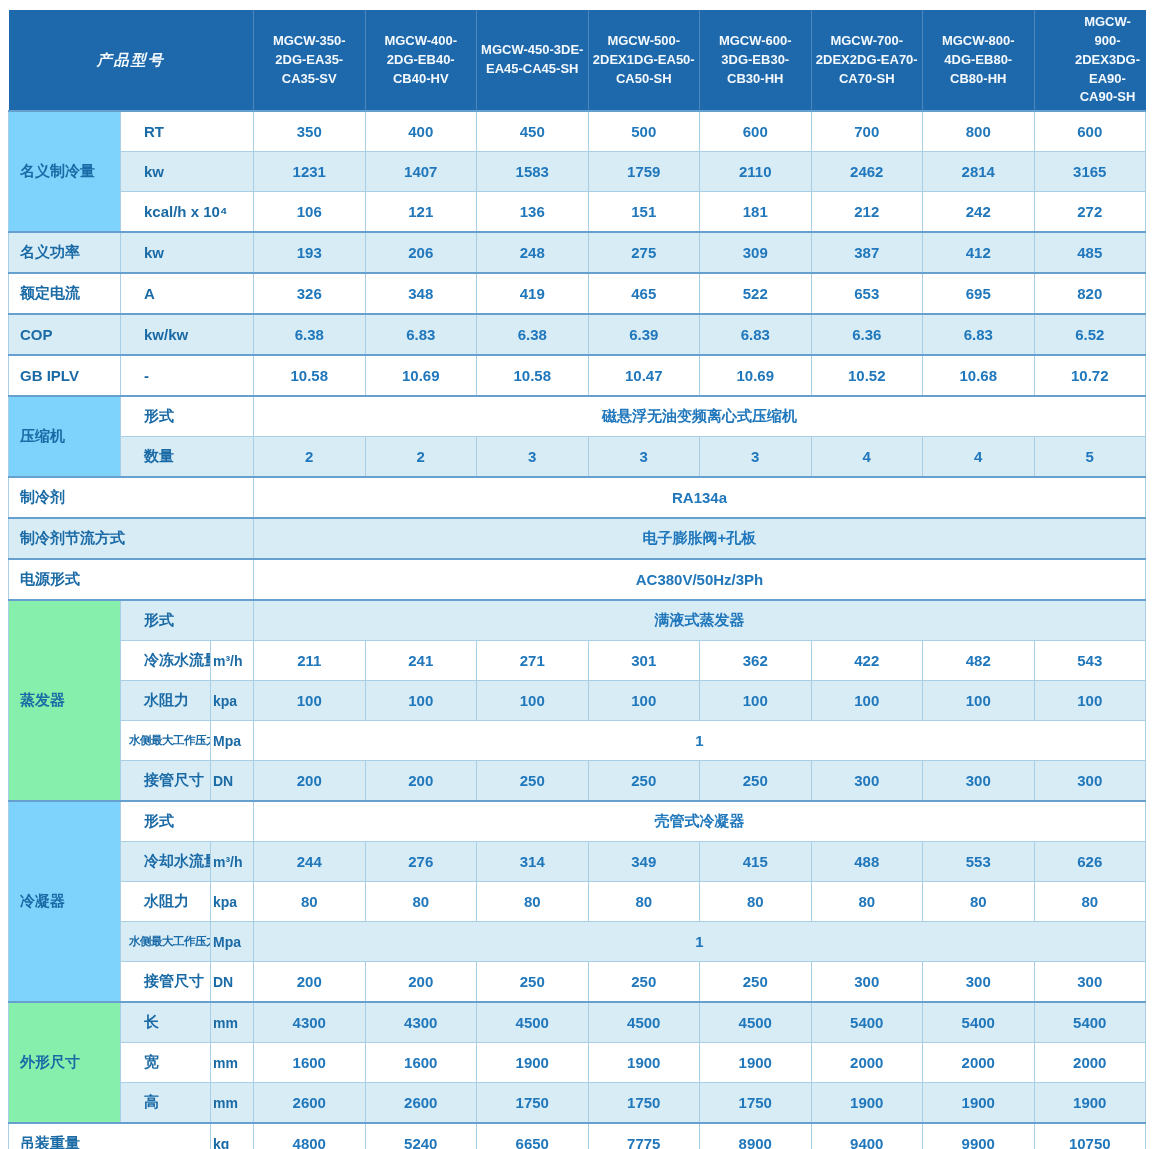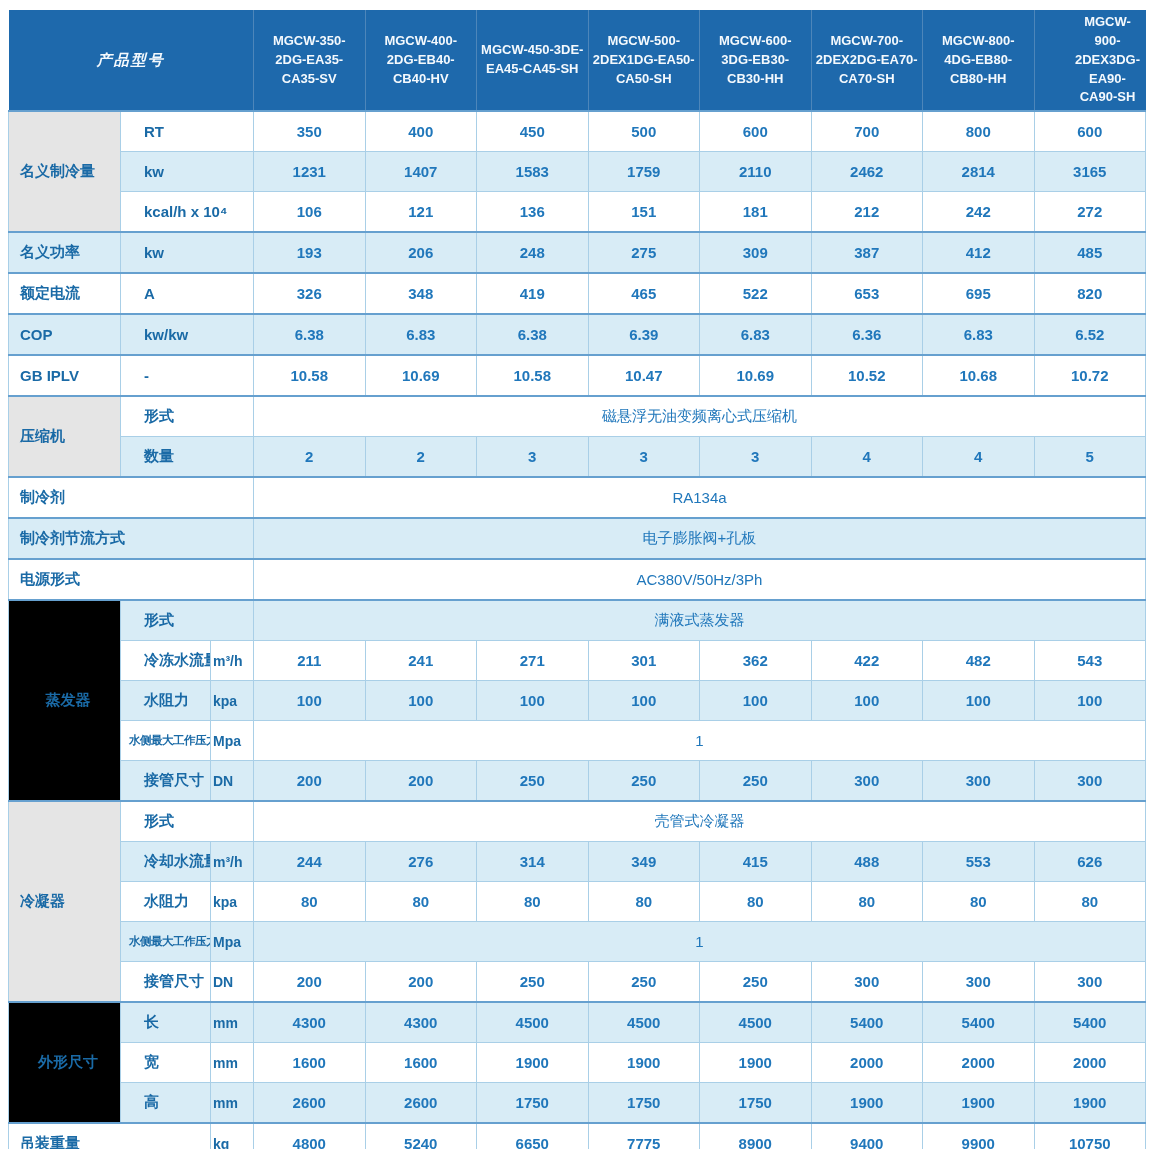--- a/index.html
+++ b/index.html
@@ -29,26 +29,26 @@
     border:1px solid #a9cfe7;
     font-size:15px;color:#2077bb;background:#ffffff;
     white-space:nowrap;overflow:hidden;
   }
   tbody th{font-weight:700;text-align:left;color:#1a6aa6;}
   tbody th.cat{padding-left:11px;}
   tbody th.sub{padding-left:23px;font-weight:600;}
   tbody th.sub.small{font-size:11.5px;letter-spacing:-0.5px;padding-left:8px;}
   tbody th.unit{text-align:left;padding:0 2px;font-weight:600;font-size:14px;}
   tbody td.val{text-align:center;font-weight:600;}
-  tbody td.span{text-align:center;font-weight:400;}
-  tbody th.merged{background:#e5e5e5;}
+  tbody td.span{text-align:center;font-weight:700;}
+  tbody th.merged{background:#7dd3fc;}
 
   
   tr.light th,tr.light td{background:#d8ecf6;}
-  tr.light th.merged{background:#000000;text-align:center;}
+  tr.light th.merged{background:#86efac;}
 
   
   tr.sec th,tr.sec td{border-top:2px solid #66a0cf;}
   tr.last th,tr.last td{border-bottom:2px solid #66a0cf;}
 </style>
 </head>
 <body>
 
 <table class="spec">
   <colgroup>

